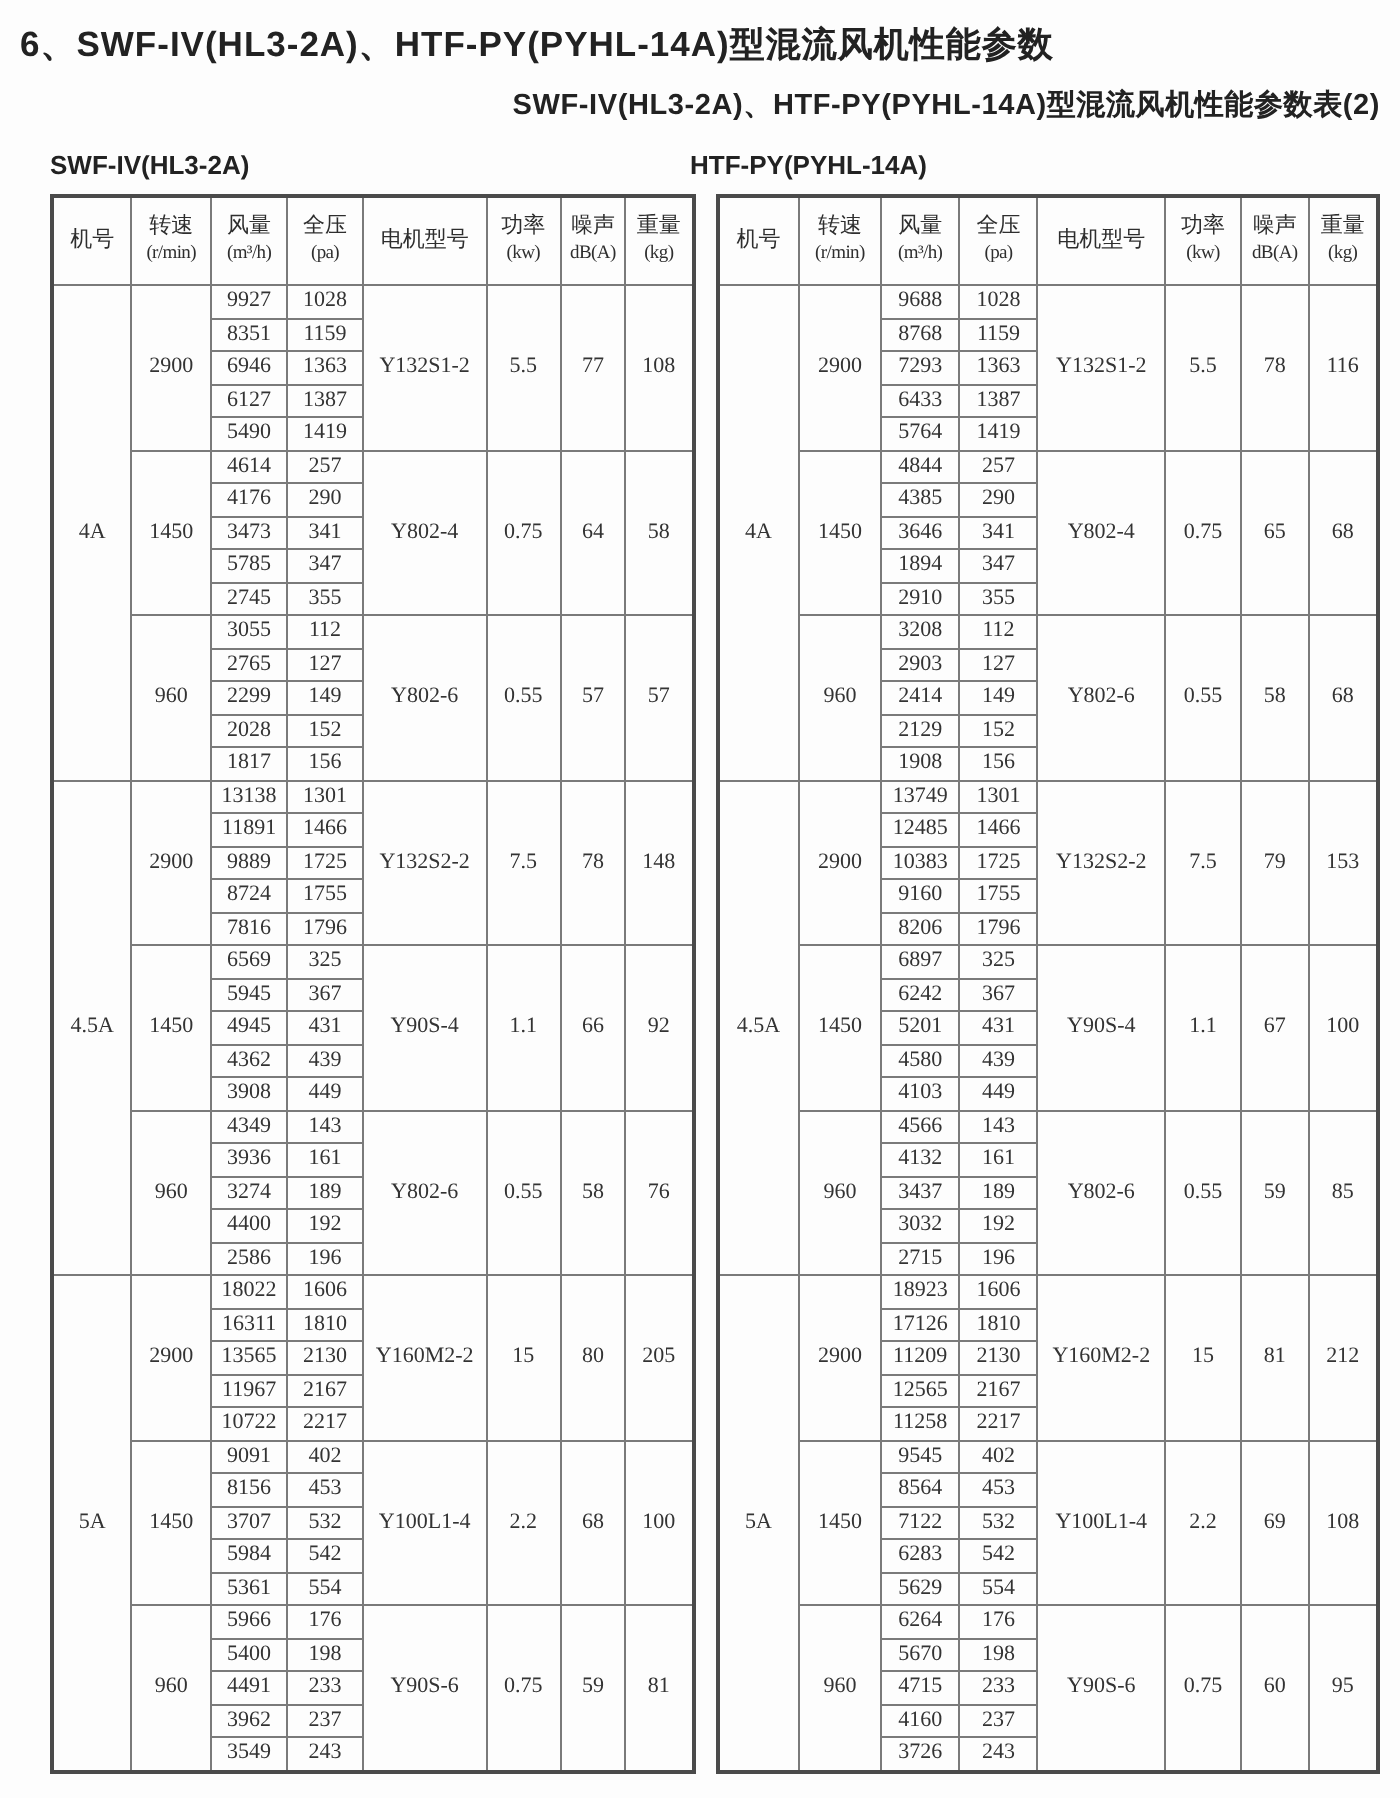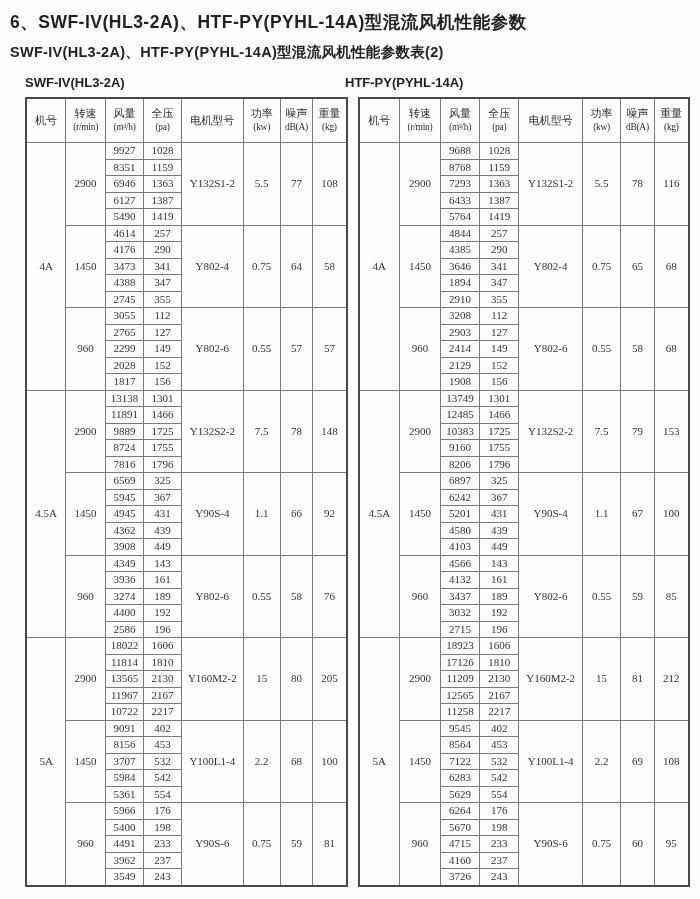--- a/index.html
+++ b/index.html
@@ -22,21 +22,21 @@
     font-size: 17.5px;
     font-weight: bold;
     letter-spacing: 0.5px;
     margin: 2px 0 0 0;
     color: #222;
     white-space: nowrap;
   }
   .doc-subtitle {
     font-size: 14.5px;
     font-weight: bold;
-    text-align: left;
+    text-align: right;
     margin-top: 9px;
     color: #222;
     letter-spacing: 0.3px;
     white-space: nowrap;
   }
   .table-labels {
     display: flex;
     margin-top: 13px;
     font-size: 13px;
     font-weight: bold;
@@ -169,21 +169,21 @@
           </tr>
           <tr>
             <td>4176</td>
             <td>290</td>
           </tr>
           <tr>
             <td>3473</td>
             <td>341</td>
           </tr>
           <tr>
-            <td>4388</td>
+            <td>5785</td>
             <td>347</td>
           </tr>
           <tr>
             <td>2745</td>
             <td>355</td>
           </tr>
           <tr>
             <td rowspan="5">960</td>
             <td>3055</td>
             <td>112</td>
@@ -288,21 +288,21 @@
             <td rowspan="15">5A</td>
             <td rowspan="5">2900</td>
             <td>18022</td>
             <td>1606</td>
             <td rowspan="5">Y160M2-2</td>
             <td rowspan="5">15</td>
             <td rowspan="5">80</td>
             <td rowspan="5">205</td>
           </tr>
           <tr>
-            <td>11814</td>
+            <td>16311</td>
             <td>1810</td>
           </tr>
           <tr>
             <td>13565</td>
             <td>2130</td>
           </tr>
           <tr>
             <td>11967</td>
             <td>2167</td>
           </tr>

